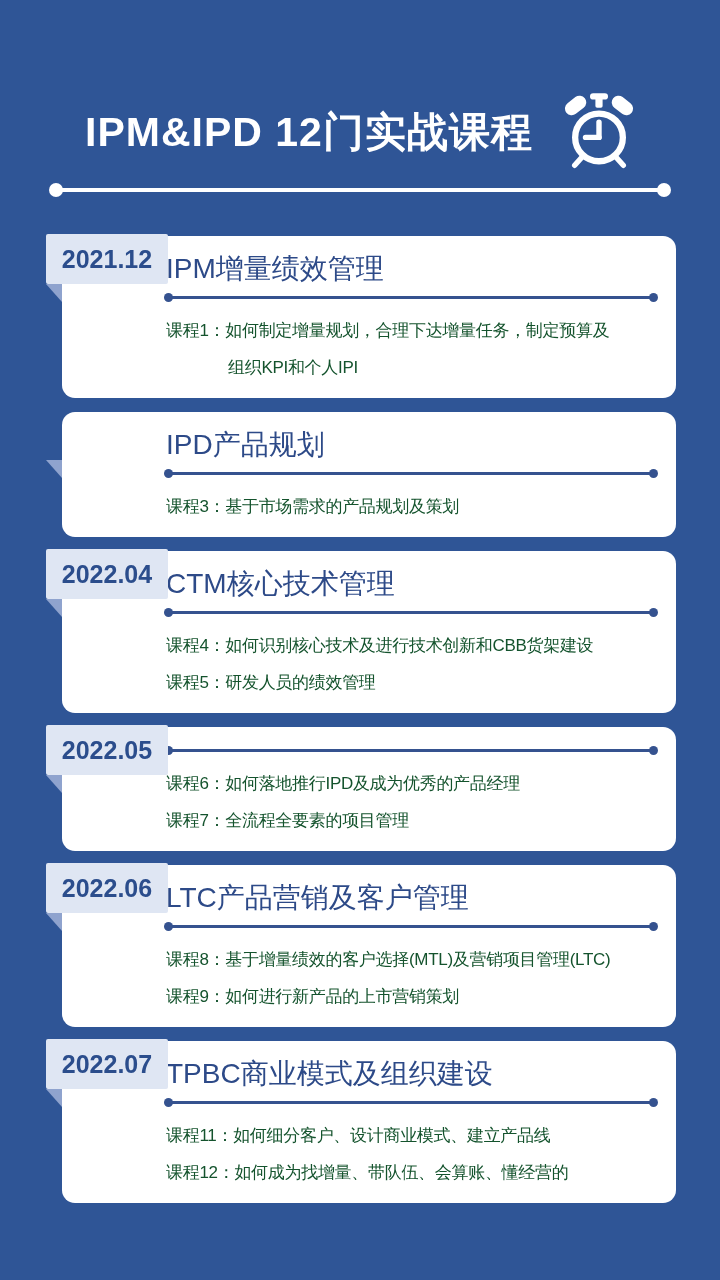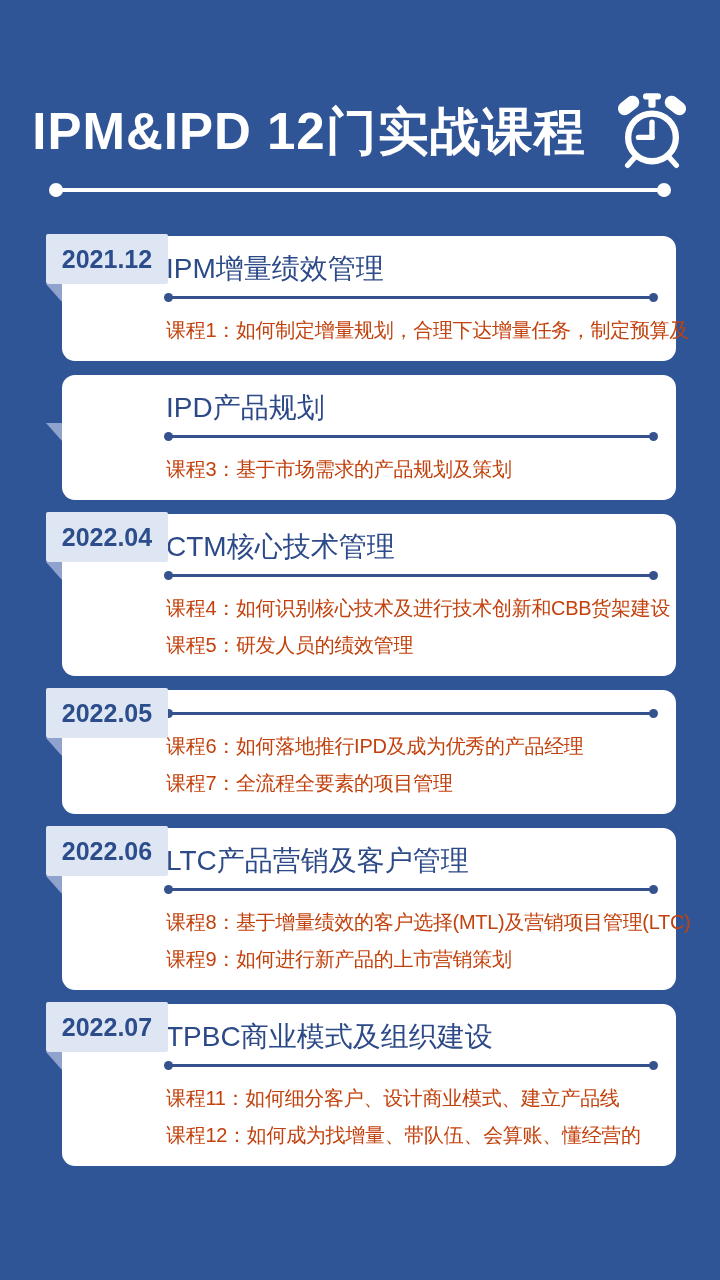--- a/index.html
+++ b/index.html
@@ -10,21 +10,21 @@
     overflow:hidden;
     position:relative;
   }
   
   .header { padding-top:102px; }
   .header-row {
     display:flex; align-items:center; justify-content:center;
     gap:30px; height:60px;
   }
   .page-title {
-    color:#FFFFFF; font-size:51px; font-weight:bold;
+    color:#FFFFFF; font-size:41px; font-weight:bold;
     letter-spacing:1px; white-space:nowrap;
   }
   .clock-icon { width:72px; height:78px; flex:0 0 auto; }
   .header-line {
     position:relative; width:616px; height:4px;
     background:#FFFFFF; border-radius:2px;
     margin:26px auto 0;
   }
   .header-line::before, .header-line::after {
     content:""; position:absolute; top:-5px;
@@ -71,21 +71,21 @@
     border-radius:2px; margin:10px 2px 13px 0;
   }
   .card-divider::before, .card-divider::after {
     content:""; position:absolute; top:-3px;
     width:9px; height:9px; border-radius:50%; background:#35528F;
   }
   .card-divider::before { left:-2px; }
   .card-divider::after  { right:-2px; }
 
   .course-line {
-    color:#c2410c; font-size:20px; line-height:37px;
+    color:#14532d; font-size:17px; line-height:37px;
     white-space:nowrap; letter-spacing:-0.3px;
   }
   .course-line.cont-1 { padding-left:62px; }
 </style>
 </head>
 <body>
 
 <div class="header">
   <div class="header-row">
     <div class="page-title">IPM&amp;IPD 12门实战课程</div>
@@ -110,20 +110,21 @@
 
 <div class="timeline">
 
   <div class="card">
     <div class="date-badge">2021.12</div>
     <div class="badge-fold"></div>
     <div class="card-title">IPM增量绩效管理</div>
     <div class="card-divider"></div>
     <div>
       <div class="course-line">课程1：如何制定增量规划，合理下达增量任务，制定预算及</div>
+      <div class="course-line cont-1">组织KPI和个人IPI</div>
     </div>
   </div>
 
   <div class="card">
     <div class="badge-fold"></div>
     <div class="card-title">IPD产品规划</div>
     <div class="card-divider"></div>
     <div>
       <div class="course-line">课程3：基于市场需求的产品规划及策划</div>
     </div>

